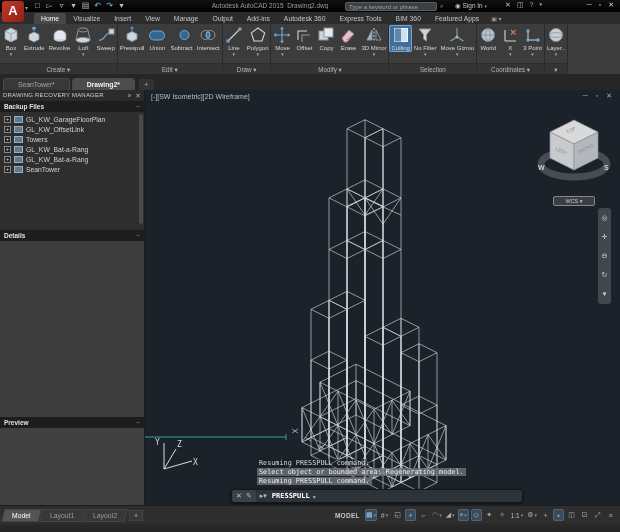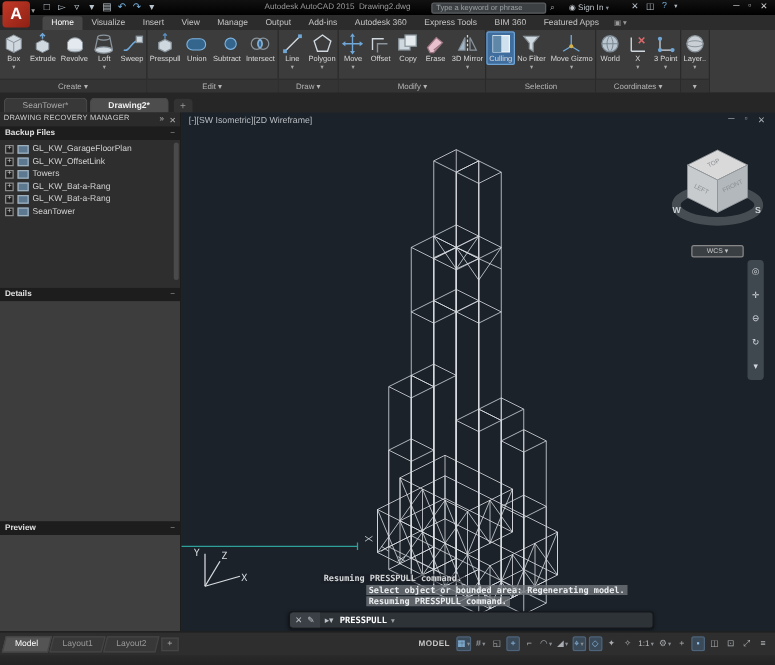--- a/index.html
+++ b/index.html
@@ -100,24 +100,24 @@
     background:rgba(125,133,140,.38); border-radius:3px; display:flex; flex-direction:column;
     align-items:center; justify-content:space-around; z-index:4; }
   .nbicon { font-size:7px; color:#d4d9dd; line-height:8px; }
 
   
   #ucs { position:absolute; left:3px; bottom:28px; z-index:3; }
   #ucs text { font-size:8px; fill:#d8dce0; font-family:"DejaVu Sans Mono", monospace; }
 
   
   #history { position:absolute; left:112px; top:369px; z-index:6;
-    font-family:"DejaVu Sans Mono", monospace; font-size:6.8px; line-height:9px; color:#d7d9da;font-weight:bold; }
+    font-family:"DejaVu Sans Mono", monospace; font-size:6.8px; line-height:9px; color:#d7d9da; }
   .hline { white-space:nowrap; }
   .hline span { padding:0 2px; background:rgba(25,30,36,.55); }
-  .hline.hl span { background:rgba(110,116,121,.8); color:#eceff1;margin-left:36px; }
+  .hline.hl span { background:rgba(110,116,121,.8); color:#eceff1; }
 
   
   #cmddock { position:absolute; left:86px; top:399px; width:292px; height:14px; z-index:7;
     background:#2e3338; border:1px solid #14171a; border-radius:3px;
     display:flex; align-items:center; font-size:7px; color:#d8d8d8; box-shadow:0 1px 3px rgba(0,0,0,.5); }
   #cmd-left { display:flex; align-items:center; gap:4px; padding:0 4px;
     background:#3a4046; height:100%; border-radius:3px 0 0 3px; }
   .cmdicon { font-size:7px; color:#b9c0c6; }
   #cmd-name { font-weight:bold; color:#fff; margin:0 3px 0 5px;
     font-family:"DejaVu Sans Mono", monospace; }

